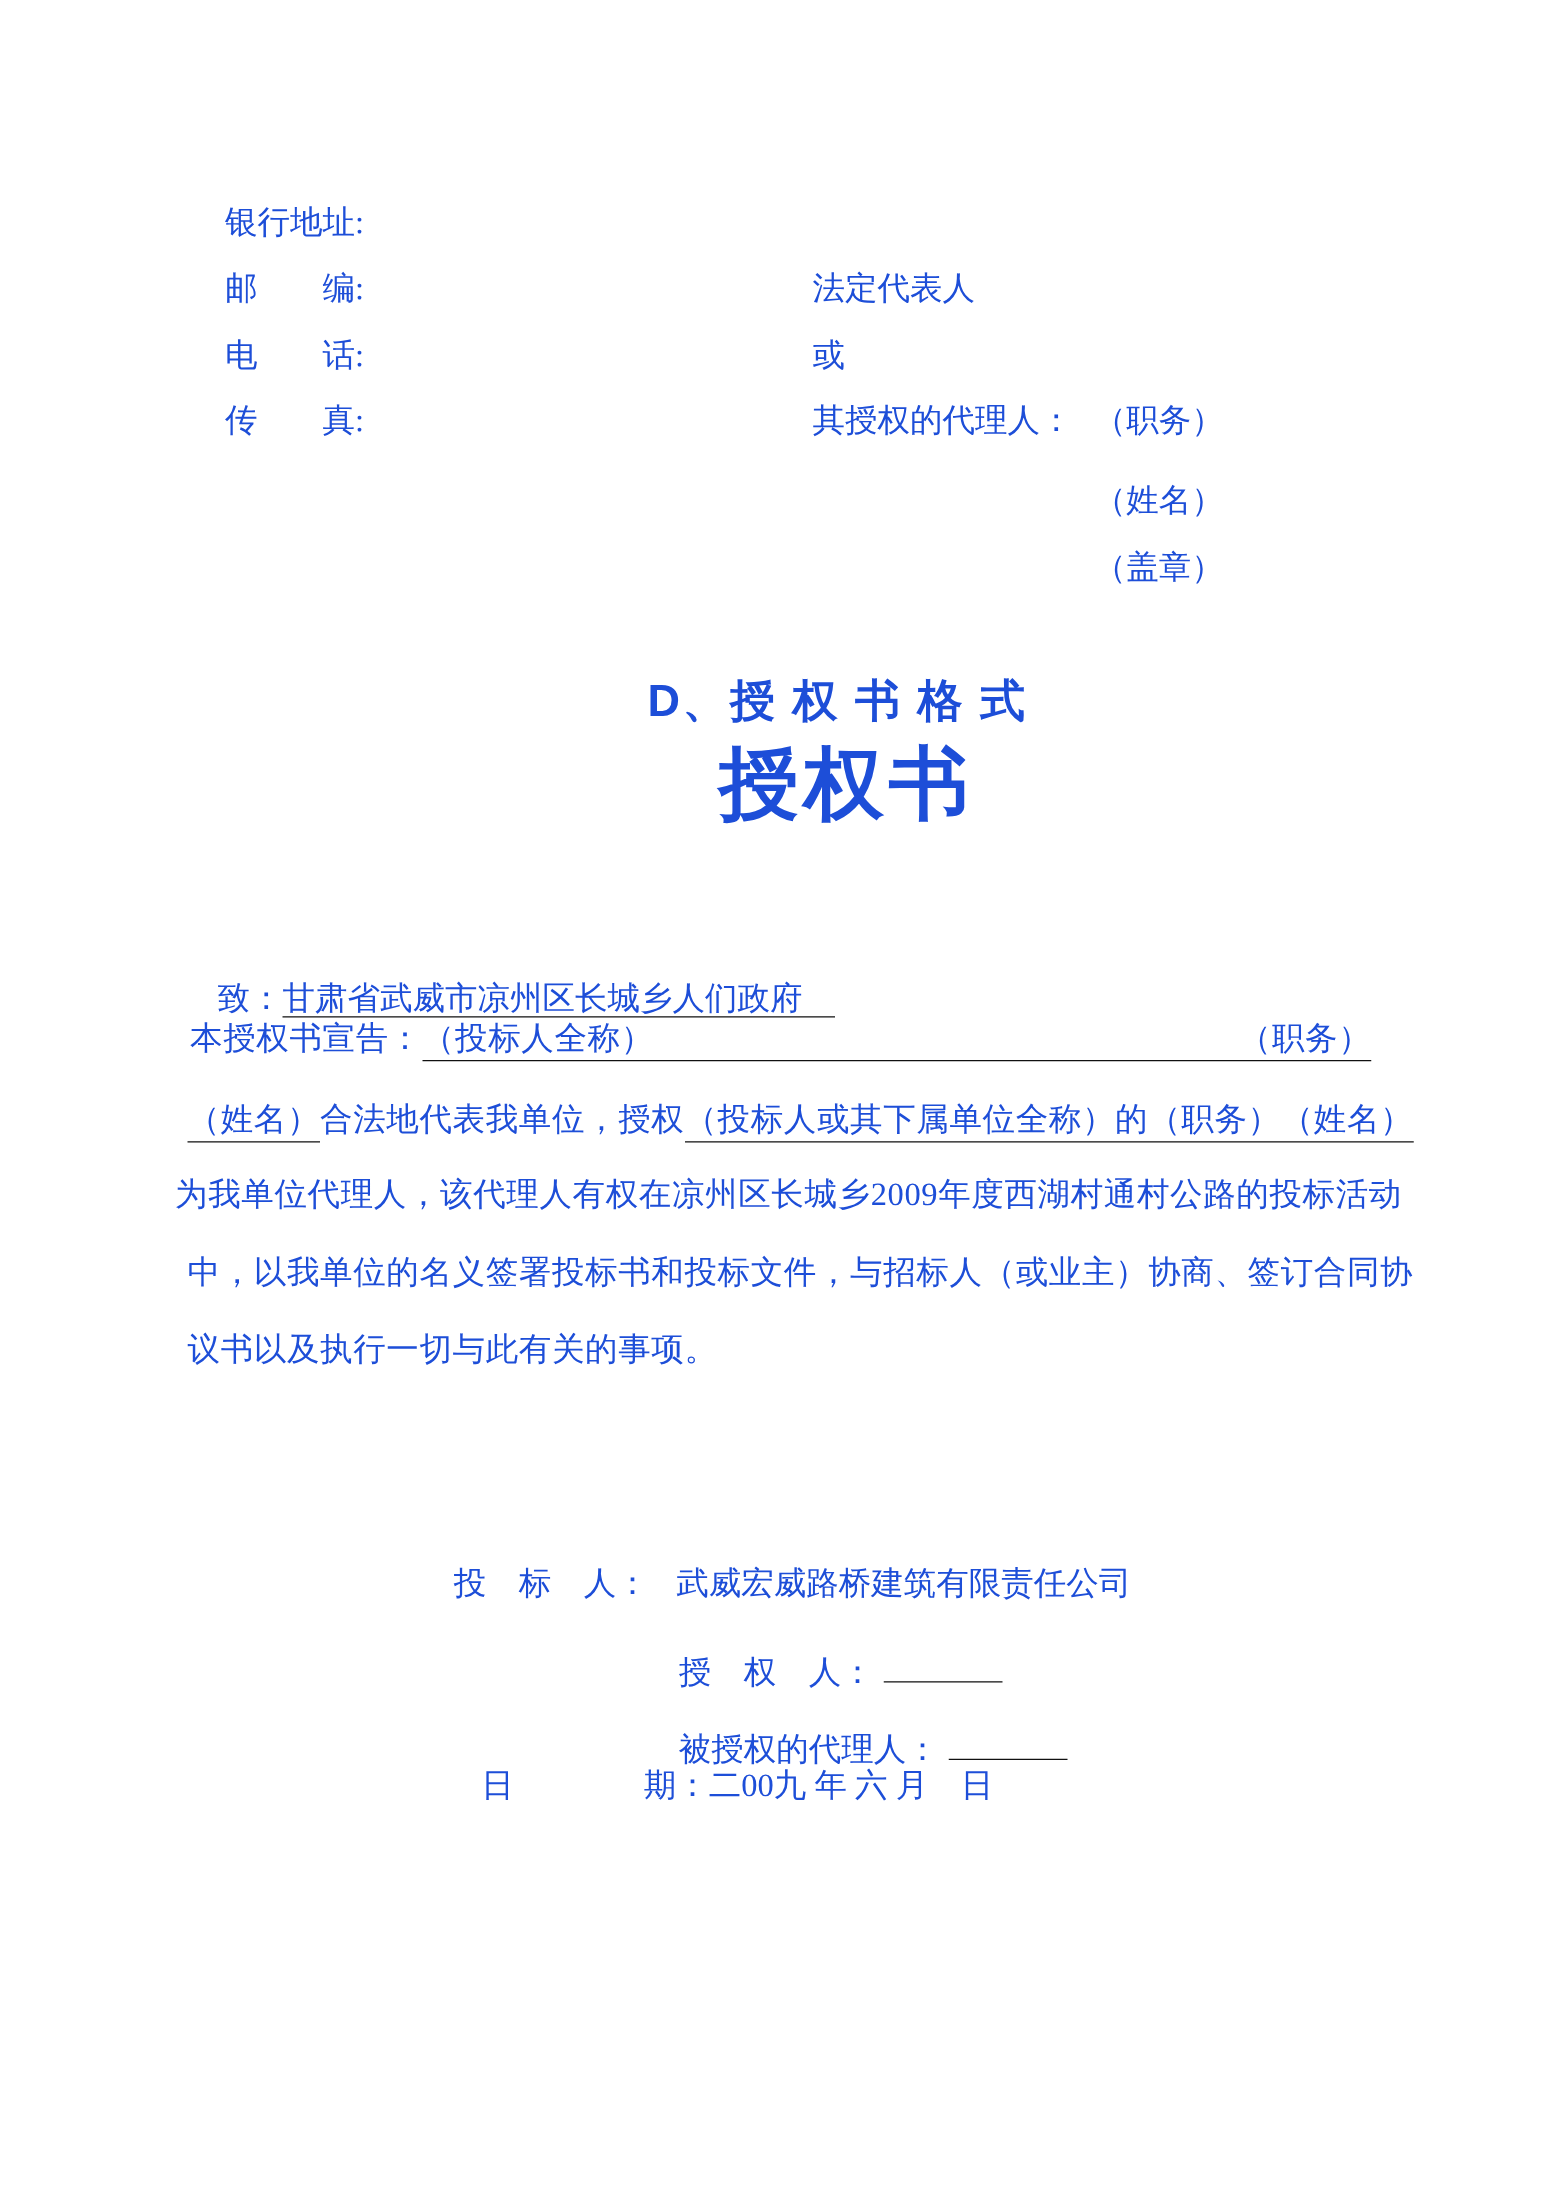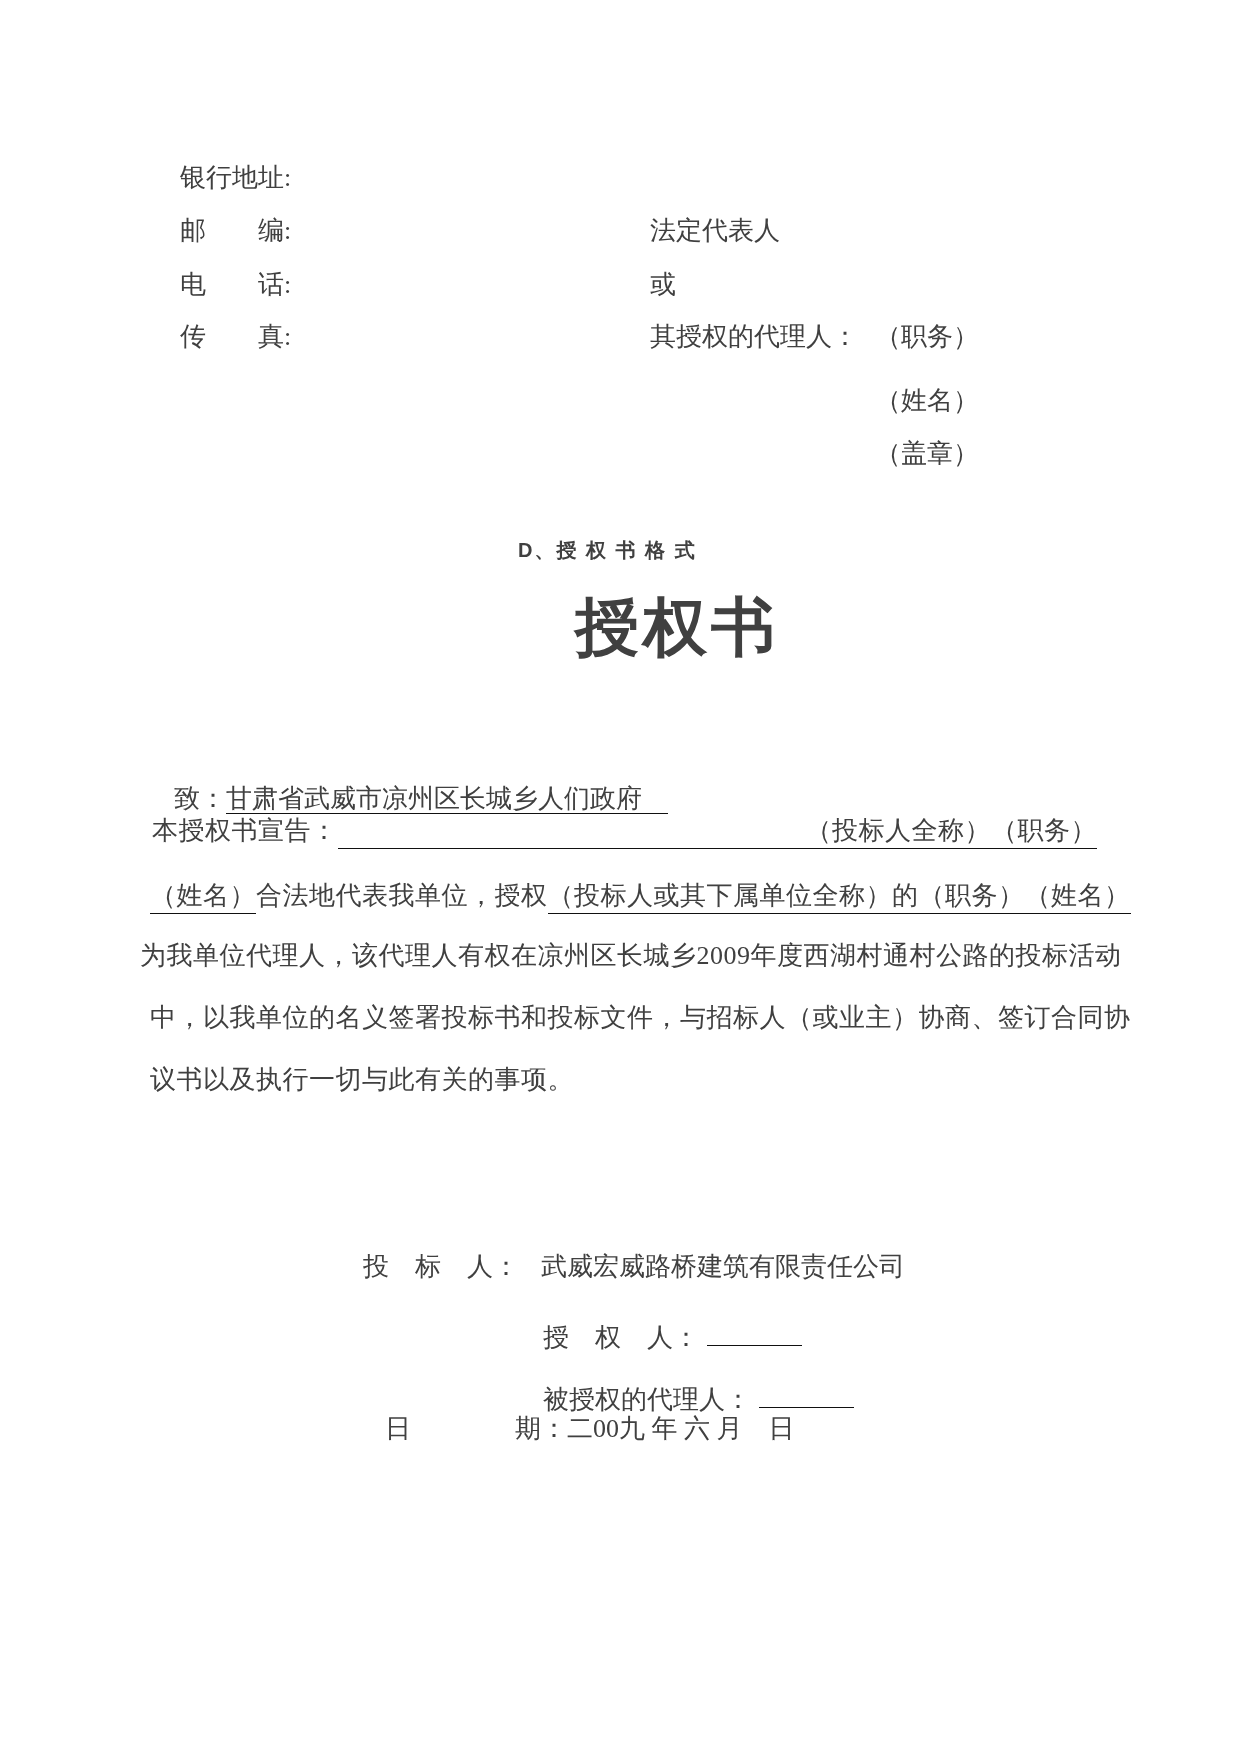--- a/index.html
+++ b/index.html
@@ -1,35 +1,35 @@
 <!DOCTYPE html>
 <html><head>
 <meta charset="utf-8">
 <style>
   html,body{margin:0;padding:0;background:#ffffff;}
   .page{
     position:relative;
     width:1241px;height:1754px;
     background:#ffffff;
-    color:#404040;
+    color:#1d4ed8;
     font-family:"Liberation Serif","DejaVu Serif",serif;
     font-size:26px;
     overflow:hidden;
     text-decoration:underline;
   }
   .l{position:absolute;white-space:pre;line-height:1.25;}
   .sans{font-family:"Liberation Sans","DejaVu Sans",sans-serif;}
-  .section-title{font-size:20px;font-weight:600;letter-spacing:2px;}
+  .section-title{font-size:36px;font-weight:600;letter-spacing:2px;}
   .main-title{font-size:64px;font-weight:bold;letter-spacing:4px;}
   .u{border-bottom:1.6px solid #111;}
   .blank{display:inline-block;border-bottom:1.6px solid #111;height:1.05em;vertical-align:baseline;}
   .w65{width:65px;}  .w50{width:50px;}  .w95{width:95px;}
   .bodyline{width:945px;letter-spacing:0.5px;}
   .flexline{display:flex;align-items:baseline;}
-  .fill{flex:1;display:flex;justify-content:flex-end;border-bottom:1.6px solid #111;white-space:pre;}
+  .fill{flex:1;display:flex;justify-content:space-between;border-bottom:1.6px solid #111;white-space:pre;}
   .pad-after{padding-right:26px;}
 </style>
 </head>
 <body>
 
 <div class="page">
 
   <div class="l" style="left:180px;top:162px">银行地址:</div>
   <div class="l" style="left:180px;top:215px">邮　　编:</div>
   <div class="l" style="left:180px;top:269px">电　　话:</div>

